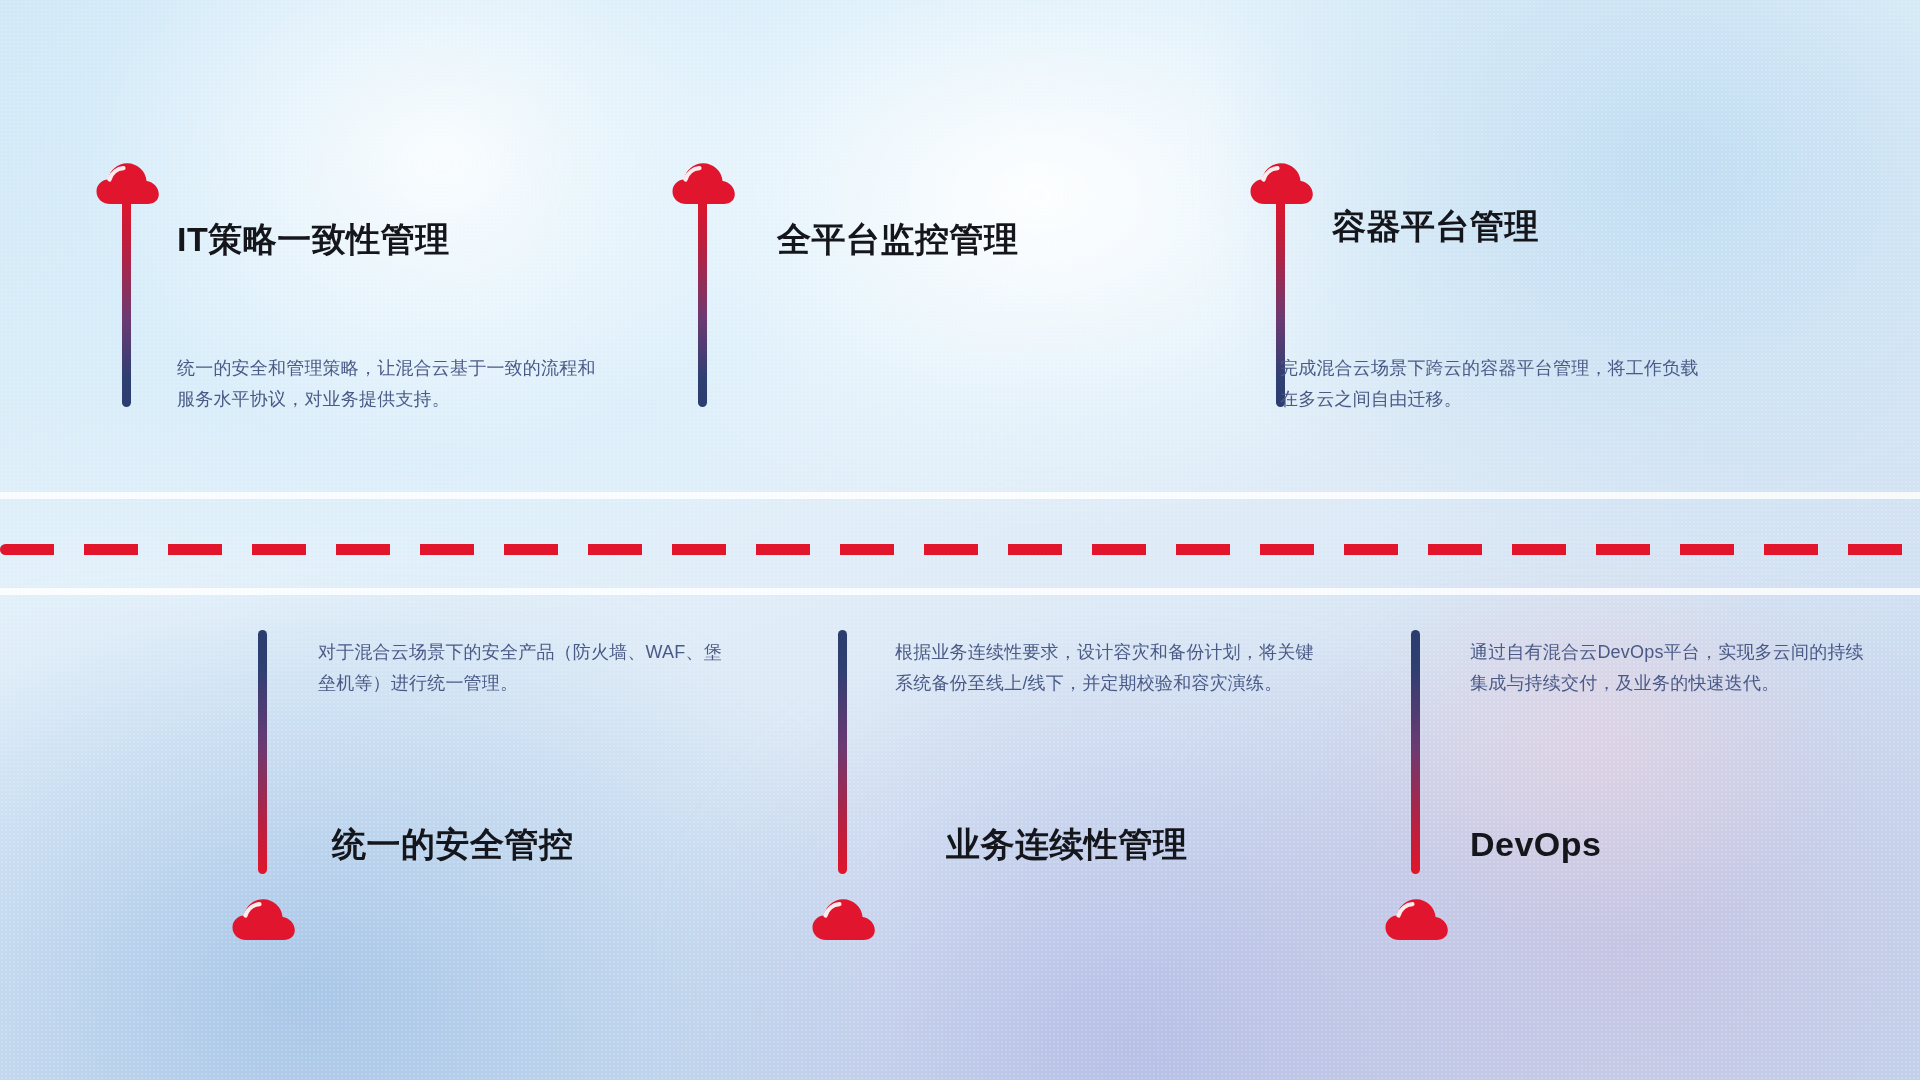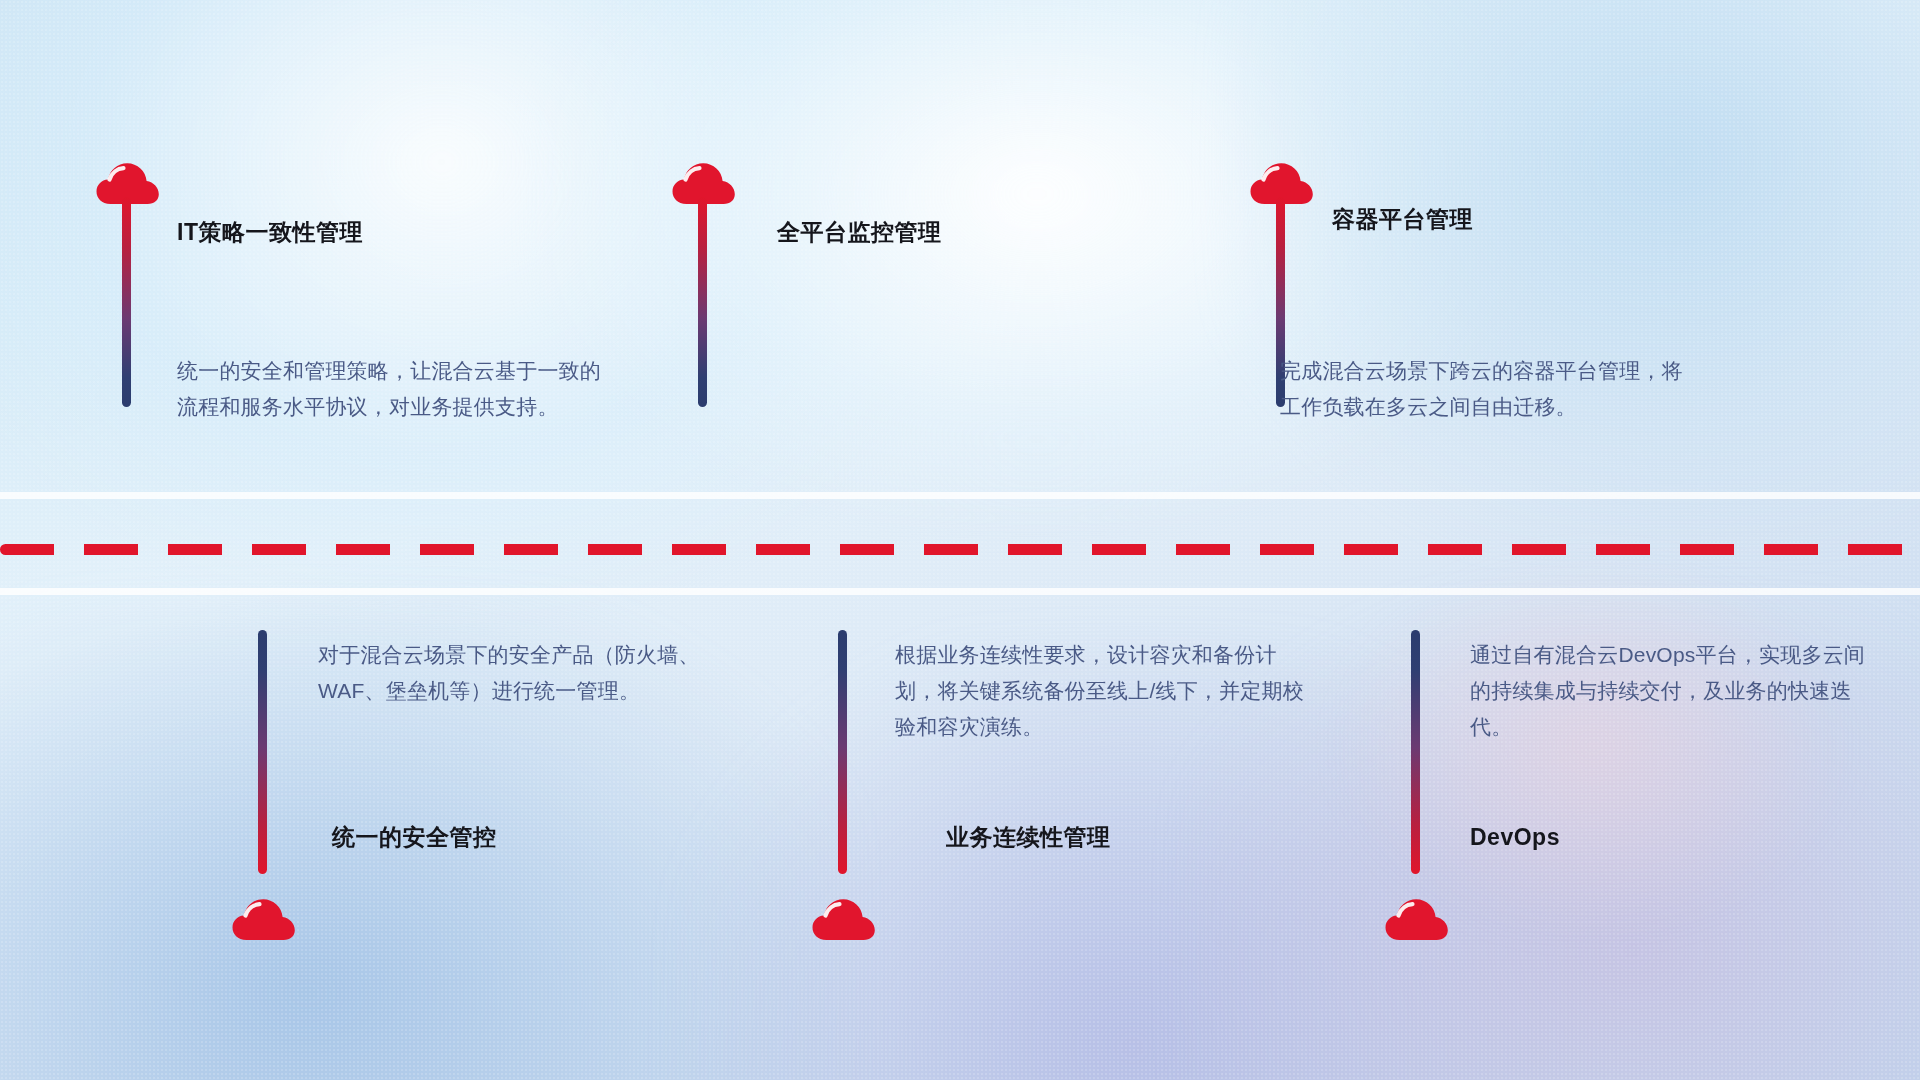--- a/index.html
+++ b/index.html
@@ -47,24 +47,24 @@
 
   
   .pin{position:absolute;}
   .stem{position:absolute;width:9px;border-radius:5px;}
   .stem.down{background:linear-gradient(to bottom,#e1152b 0%,#b9203f 24%,#6b3a72 58%,#2f3f72 86%,#2b3c6e 100%);}
   .stem.up{background:linear-gradient(to bottom,#2b3c6e 0%,#2f3f72 16%,#6b3a72 48%,#b9203f 80%,#e1152b 100%);}
   .cloud{position:absolute;width:64px;height:46px;}
 
   .card{position:absolute;}
   .card-title{
-    font-size:23px;font-weight:700;color:#15161c;letter-spacing:.5px;
+    font-size:34px;font-weight:700;color:#15161c;letter-spacing:.5px;
     white-space:nowrap;line-height:1.2;}
   .card-body{
-    font-size:21px;line-height:1.72;color:#4a5a86;font-weight:400;
+    font-size:18px;line-height:1.72;color:#4a5a86;font-weight:400;
     letter-spacing:.2px;}
 </style>
 </head>
 <body>
 
 <div id="stage">
 
   <div class="bg-base"></div>
   <div class="bg-glow-a"></div>
   <div class="bg-glow-b"></div>

